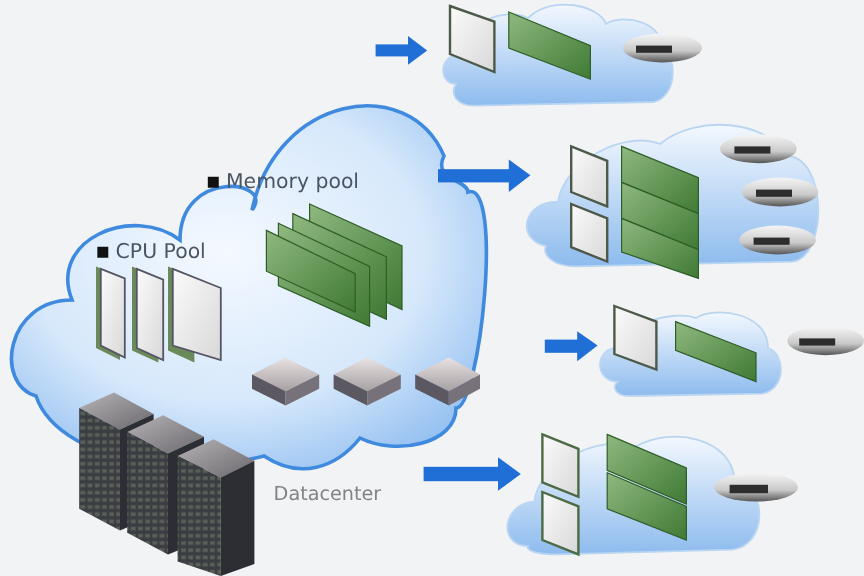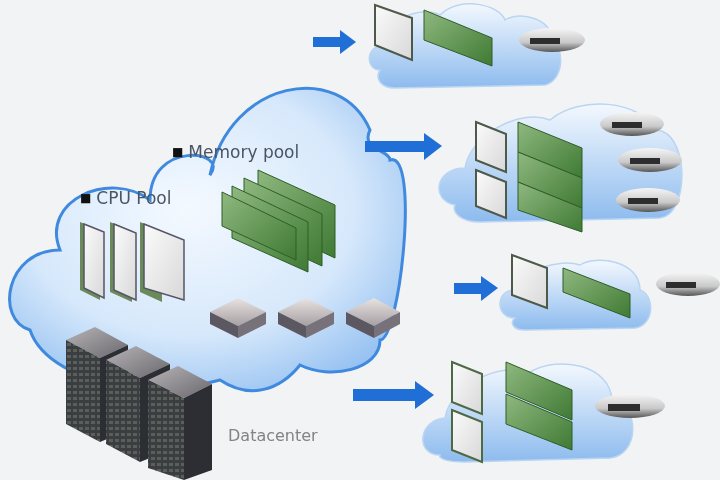--- a/index.html
+++ b/index.html
@@ -188,17 +188,17 @@
       <g>
         <ellipse cx="630" cy="406" rx="35" ry="12" fill="url(#diskGrad)"></ellipse>
         <rect x="608" y="404" width="32" height="7" fill="#2d2d2d"></rect>
       </g>
     </g>
   </svg>
 
   <div class="lbl" style="left:172px; top:142px;">
     <span class="dot">■</span><span>Memory pool</span>
   </div>
-  <div class="lbl" style="left:80px; top:188px;text-align:center;">
+  <div class="lbl" style="left:80px; top:200px;text-align:center;">
     <span class="dot">■</span><span>CPU Pool</span>
   </div>
-  <div class="lbl dc" style="left:228px; top:426px;">Datacenter</div>
+  <div class="lbl dc" style="left:228px; top:402px;">Datacenter</div>
 </div>
 
 </body></html>

